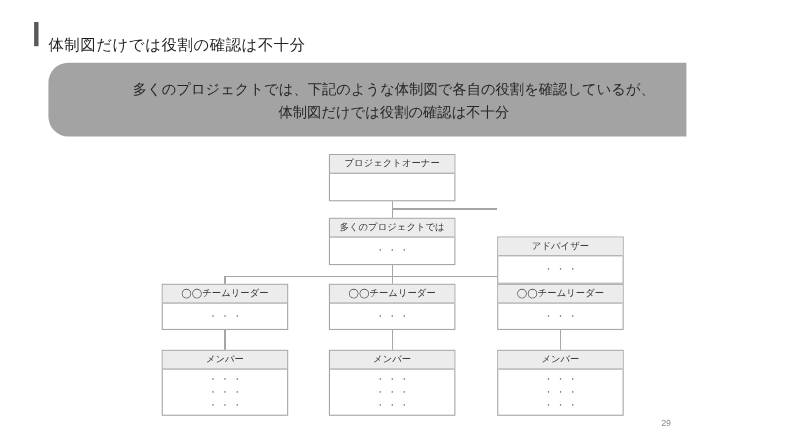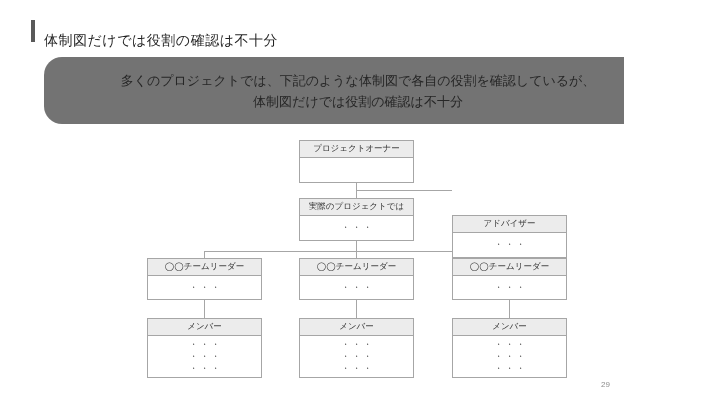--- a/index.html
+++ b/index.html
@@ -31,21 +31,21 @@
     color: #1f1f1f;
     letter-spacing: 0.5px;
     white-space: nowrap;
   }
 
   
   .lead-box {
     position: absolute;
     left: 44px; top: 57px;
     width: 628px; height: 67px;
-    background: #737373;
+    background: #a3a3a3;
     border-radius: 18px;
     display: flex;
     flex-direction: column;
     justify-content: center;
     align-items: center;
   }
   .lead-line {
     font-size: 13px;
     line-height: 21px;
     color: #262626;
@@ -156,21 +156,21 @@
   </div>
 
   <div class="node n-advisor">
     <div class="node-header">アドバイザー</div>
     <div class="node-body">
       <span class="node-dots">・・・</span>
     </div>
   </div>
 
   <div class="node n-manager">
-    <div class="node-header">実際のプロジェクトでは</div>
+    <div class="node-header">多くのプロジェクトでは</div>
     <div class="node-body">
       <span class="node-dots">・・・</span>
     </div>
   </div>
 
   <div class="node n-leader1">
     <div class="node-header">◯◯チームリーダー</div>
     <div class="node-body">
       <span class="node-dots">・・・</span>
     </div>

